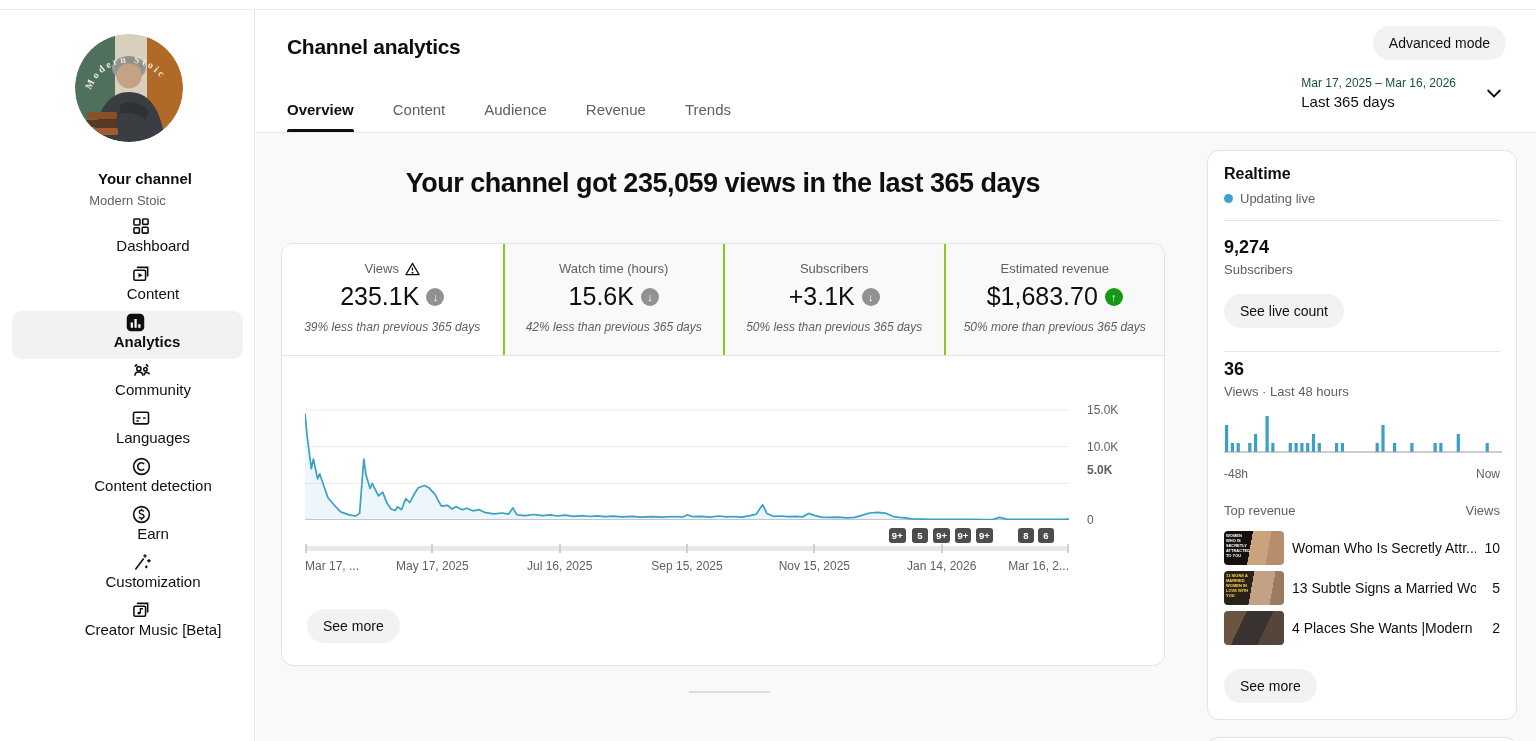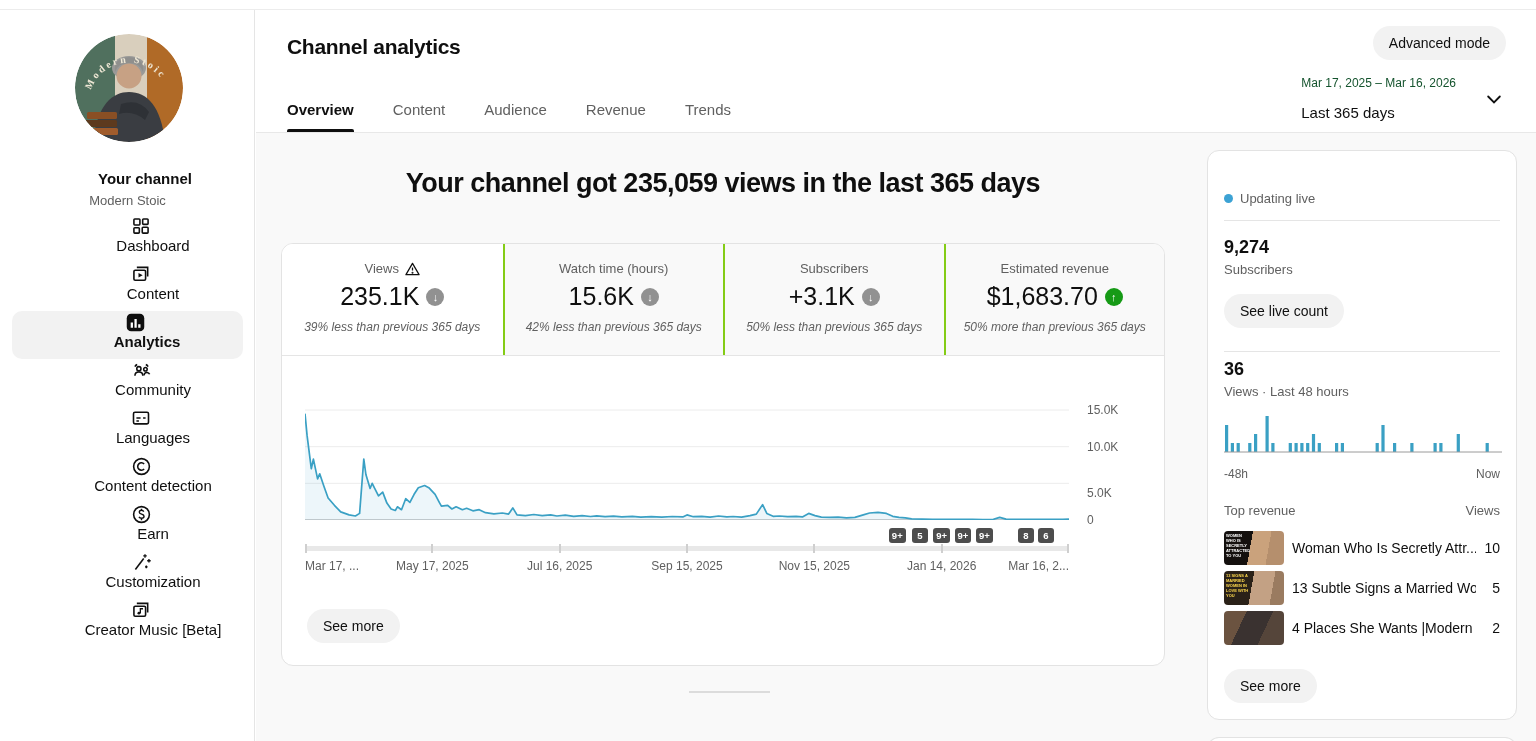--- a/index.html
+++ b/index.html
@@ -26,21 +26,21 @@
   .tabs { position:absolute; left:31px; bottom:0; display:flex; gap:39px; }
   .tab { position:relative; font-size:15px; color:#606060; padding-bottom:14px; cursor:pointer; }
   .tab.active { color:#0f0f0f; font-weight:700; }
   .tab.active::after { content:""; position:absolute; left:0; right:0; bottom:0; height:3px; background:#0f0f0f; border-radius:2px 2px 0 0; }
   .pill { display:inline-flex; align-items:center; justify-content:center; height:34px; padding:0 16px;
     background:#f2f2f2; border-radius:17px; font-size:14px; font-weight:500; color:#0f0f0f; cursor:pointer; white-space:nowrap; }
   .adv-btn { position:absolute; right:30px; top:16px; }
   .date-block { position:absolute; right:32px; top:66px; display:flex; align-items:center; }
   .date-texts { margin-right:28px; }
   .date-range { font-size:12px; color:#14532d; }
-  .date-preset { font-size:15px; color:#0f0f0f; margin-top:14px; }
+  .date-preset { font-size:15px; color:#0f0f0f; margin-top:3px; }
   .chev { width:20px; height:20px; cursor:pointer; }
 
   
   .main-bg { position:absolute; left:256px; top:133px; width:1280px; height:608px; background:#f9f9f9; }
   .headline { position:absolute; left:281px; top:168px; width:884px; text-align:center;
     font-size:27px; font-weight:800; letter-spacing:-0.5px; color:#0f0f0f; }
 
   .chart-card { position:absolute; left:281px; top:243px; width:884px; height:423px; background:#fff;
     border:1px solid #e3e3e3; border-radius:12px; overflow:hidden; }
   .metrics { position:absolute; left:0; top:0; width:100%; height:112px; display:grid;
@@ -304,21 +304,21 @@
           <line x1="0" x2="764" y1="50.66666666666667" y2="50.66666666666667" stroke="#ececec" stroke-width="1"></line>
           <line x1="0" x2="764" y1="87.33333333333334" y2="87.33333333333334" stroke="#ececec" stroke-width="1"></line>
           <line x1="0" x2="764" y1="124" y2="124" stroke="#9a9a9a" stroke-width="1"></line>
           <path d="M0.0 17.7 L2.1 39.7 L6.3 72.7 L8.4 63.1 L12.6 82.9 L14.7 77.8 L18.9 90.3 L23.1 102.0 L29.4 109.3 L35.7 115.9 L44.1 118.9 L50.4 120.0 L54.6 117.4 L58.8 63.1 L60.9 78.5 L65.1 92.5 L67.2 87.3 L69.3 91.7 L73.5 99.8 L77.7 96.1 L81.9 107.1 L86.1 113.0 L90.3 114.5 L92.4 110.8 L96.5 113.7 L100.7 102.7 L104.9 106.4 L109.1 98.3 L113.3 91.7 L119.6 89.5 L123.8 91.7 L130.1 98.3 L134.3 106.4 L136.4 110.1 L142.7 109.3 L146.9 113.0 L151.1 110.8 L157.4 113.7 L161.6 112.3 L167.9 114.8 L174.2 113.7 L180.5 116.7 L188.9 117.8 L197.3 117.0 L203.6 118.1 L207.8 111.9 L212.0 118.9 L220.4 119.6 L228.8 118.5 L237.2 119.6 L245.6 118.9 L251.9 120.0 L260.3 119.2 L268.7 120.3 L277.1 119.6 L285.5 120.5 L291.7 119.9 L300.1 120.7 L308.5 120.2 L316.9 120.9 L327.4 120.3 L335.8 121.1 L346.3 120.7 L356.8 121.2 L367.3 120.5 L377.8 120.9 L382.0 118.9 L388.3 120.7 L396.7 120.3 L405.1 121.1 L413.5 120.0 L421.9 120.9 L428.2 120.5 L436.6 121.1 L445.0 119.6 L451.3 118.1 L457.6 108.6 L461.8 117.4 L468.1 120.3 L474.4 120.0 L482.7 120.7 L491.1 120.3 L497.4 120.9 L503.7 117.4 L510.0 119.6 L516.3 121.1 L524.7 121.4 L533.1 121.1 L541.5 121.8 L549.9 121.4 L558.3 118.9 L564.6 117.0 L573.0 116.3 L581.4 117.4 L587.7 120.3 L594.0 121.4 L600.3 121.8 L606.6 122.9 L617.1 123.1 L627.6 123.3 L638.1 123.3 L646.5 123.3 L657.0 123.4 L667.5 123.3 L677.9 123.5 L688.4 123.3 L694.7 121.4 L701.0 123.1 L709.4 123.3 L717.8 123.3 L728.3 123.3 L738.8 123.4 L747.2 123.3 L757.7 123.4 L764.0 123.1 L764 124 L0 124 Z" fill="rgba(58,160,196,0.09)"></path>
           <path d="M0.0 17.7 L2.1 39.7 L6.3 72.7 L8.4 63.1 L12.6 82.9 L14.7 77.8 L18.9 90.3 L23.1 102.0 L29.4 109.3 L35.7 115.9 L44.1 118.9 L50.4 120.0 L54.6 117.4 L58.8 63.1 L60.9 78.5 L65.1 92.5 L67.2 87.3 L69.3 91.7 L73.5 99.8 L77.7 96.1 L81.9 107.1 L86.1 113.0 L90.3 114.5 L92.4 110.8 L96.5 113.7 L100.7 102.7 L104.9 106.4 L109.1 98.3 L113.3 91.7 L119.6 89.5 L123.8 91.7 L130.1 98.3 L134.3 106.4 L136.4 110.1 L142.7 109.3 L146.9 113.0 L151.1 110.8 L157.4 113.7 L161.6 112.3 L167.9 114.8 L174.2 113.7 L180.5 116.7 L188.9 117.8 L197.3 117.0 L203.6 118.1 L207.8 111.9 L212.0 118.9 L220.4 119.6 L228.8 118.5 L237.2 119.6 L245.6 118.9 L251.9 120.0 L260.3 119.2 L268.7 120.3 L277.1 119.6 L285.5 120.5 L291.7 119.9 L300.1 120.7 L308.5 120.2 L316.9 120.9 L327.4 120.3 L335.8 121.1 L346.3 120.7 L356.8 121.2 L367.3 120.5 L377.8 120.9 L382.0 118.9 L388.3 120.7 L396.7 120.3 L405.1 121.1 L413.5 120.0 L421.9 120.9 L428.2 120.5 L436.6 121.1 L445.0 119.6 L451.3 118.1 L457.6 108.6 L461.8 117.4 L468.1 120.3 L474.4 120.0 L482.7 120.7 L491.1 120.3 L497.4 120.9 L503.7 117.4 L510.0 119.6 L516.3 121.1 L524.7 121.4 L533.1 121.1 L541.5 121.8 L549.9 121.4 L558.3 118.9 L564.6 117.0 L573.0 116.3 L581.4 117.4 L587.7 120.3 L594.0 121.4 L600.3 121.8 L606.6 122.9 L617.1 123.1 L627.6 123.3 L638.1 123.3 L646.5 123.3 L657.0 123.4 L667.5 123.3 L677.9 123.5 L688.4 123.3 L694.7 121.4 L701.0 123.1 L709.4 123.3 L717.8 123.3 L728.3 123.3 L738.8 123.4 L747.2 123.3 L757.7 123.4 L764.0 123.1 " fill="none" stroke="#3aa0c4" stroke-width="1.7" stroke-linejoin="round"></path>
         </svg>
     </div>
     <div class="y-labels" id="y-labels">
         <span style="top: 160px;">15.0K</span>
         <span style="top: 196.667px;">10.0K</span>
-        <span style="top: 243px;">5.0K</span>
+        <span style="top: 220px; font-weight: bold;">5.0K</span>
         <span style="top: 270px;">0</span>
       </div>
     <div class="badges" id="badges">
         <div class="badge" style="left: calc(77.6% - 9px);">9+</div>
         <div class="badge" style="left: calc(80.6% - 9px);">5</div>
         <div class="badge" style="left: calc(83.4% - 9px);">9+</div>
         <div class="badge" style="left: calc(86.2% - 9px);">9+</div>
         <div class="badge" style="left: calc(89% - 9px);">9+</div>
         <div class="badge" style="left: calc(94.5% - 9px);">8</div>
         <div class="badge" style="left: calc(97.1% - 9px);">6</div>
@@ -340,20 +340,21 @@
         <span style="left: 66.6667%; transform: translateX(-50%);">Nov 15, 2025</span>
         <span style="left: 83.3333%; transform: translateX(-50%);">Jan 14, 2026</span>
         <span style="right: 0px;">Mar 16, 2...</span>
       </div>
     <div class="pill see-more-main">See more</div>
   </section>
 
   <div class="mini-divider"></div>
 
   <section class="rt-card">
+    <div class="rt-pad rt-title">Realtime</div>
     <div class="rt-pad rt-status">
       <span class="live-dot"></span>
       <span>Updating live</span>
     </div>
     <div class="rt-div" style="top:69px"></div>
     <div class="rt-pad" style="top:86px">
       <div class="rt-num">9,274</div>
       <div class="rt-sublabel">Subscribers</div>
     </div>
     <div class="rt-pad" style="top:143px">

